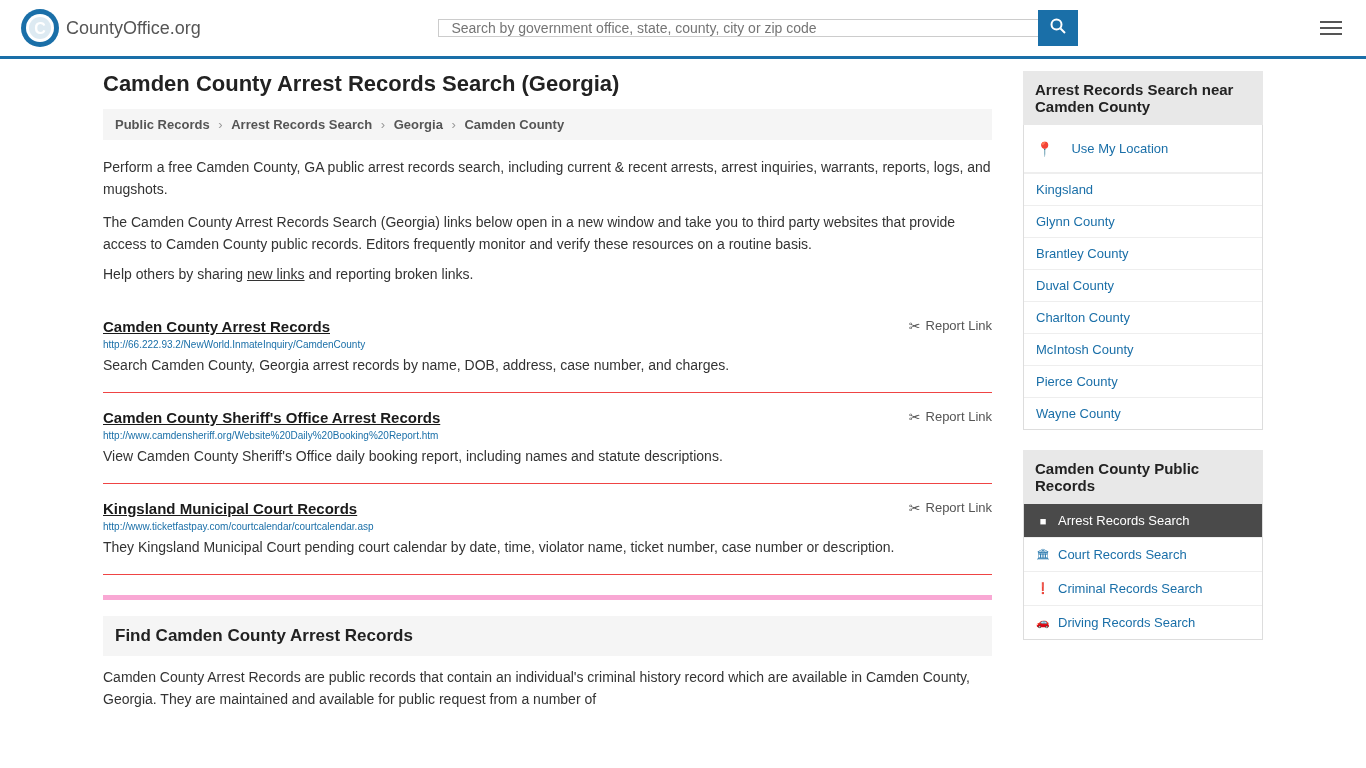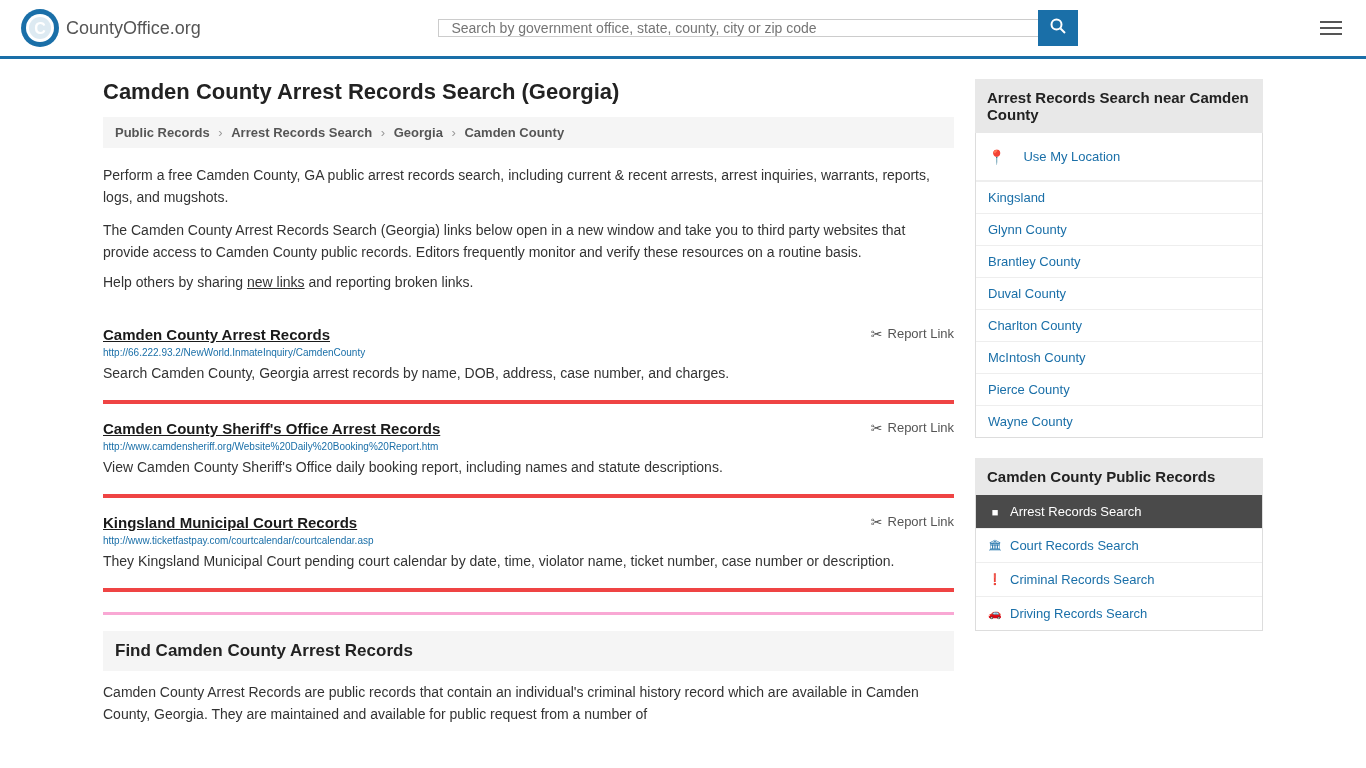--- a/index.html
+++ b/index.html
@@ -59,23 +59,23 @@
     .header-right {
       display: flex;
       align-items: center;
       gap: 10px;
     }
 
     
     .content-wrapper {
       max-width: 1200px;
       margin: 0 auto;
-      padding: 20px 20px;
-      display: flex;
-      gap: 21px;
+      padding: 12px 20px;
+      display: flex;
+      gap: 31px;
     }
 
     
     .main-content {
       flex: 1;
     }
     .page-title {
       font-size: 22px;
       font-weight: bold;
       color: #222;
@@ -107,21 +107,21 @@
       font-size: 14px;
       margin-bottom: 20px;
     }
     .sharing-text a {
       color: #333;
       text-decoration: underline;
     }
 
     
     .record-entry {
-      border-bottom: 4px solid #ef4444;
+      border-bottom: 1px solid #ef4444;
       padding: 16px 0;
     }
     .record-header {
       display: flex;
       justify-content: space-between;
       align-items: flex-start;
       margin-bottom: 4px;
     }
     .record-title {
       font-size: 15px;
@@ -149,39 +149,39 @@
     .record-desc {
       font-size: 14px;
       color: #333;
       line-height: 1.5;
     }
 
     
     .find-section {
       margin-top: 20px;
       padding-top: 16px;
-      border-top: 3px solid #f9a8d4;
+      border-top: 5px solid #f9a8d4;
     }
     .find-title {
       font-size: 17px;
       font-weight: bold;
       color: #222;
       background: #f5f5f5;
       padding: 10px 12px;
       margin-bottom: 10px;
     }
     .find-text {
       font-size: 14px;
       color: #333;
       line-height: 1.6;
     }
 
     
     .sidebar {
-      width: 288px;
+      width: 240px;
       flex-shrink: 0;
     }
     .sidebar-section {
       margin-bottom: 20px;
     }
     .sidebar-heading {
       background: #e8e8e8;
       padding: 10px 12px;
       font-size: 15px;
       font-weight: bold;

